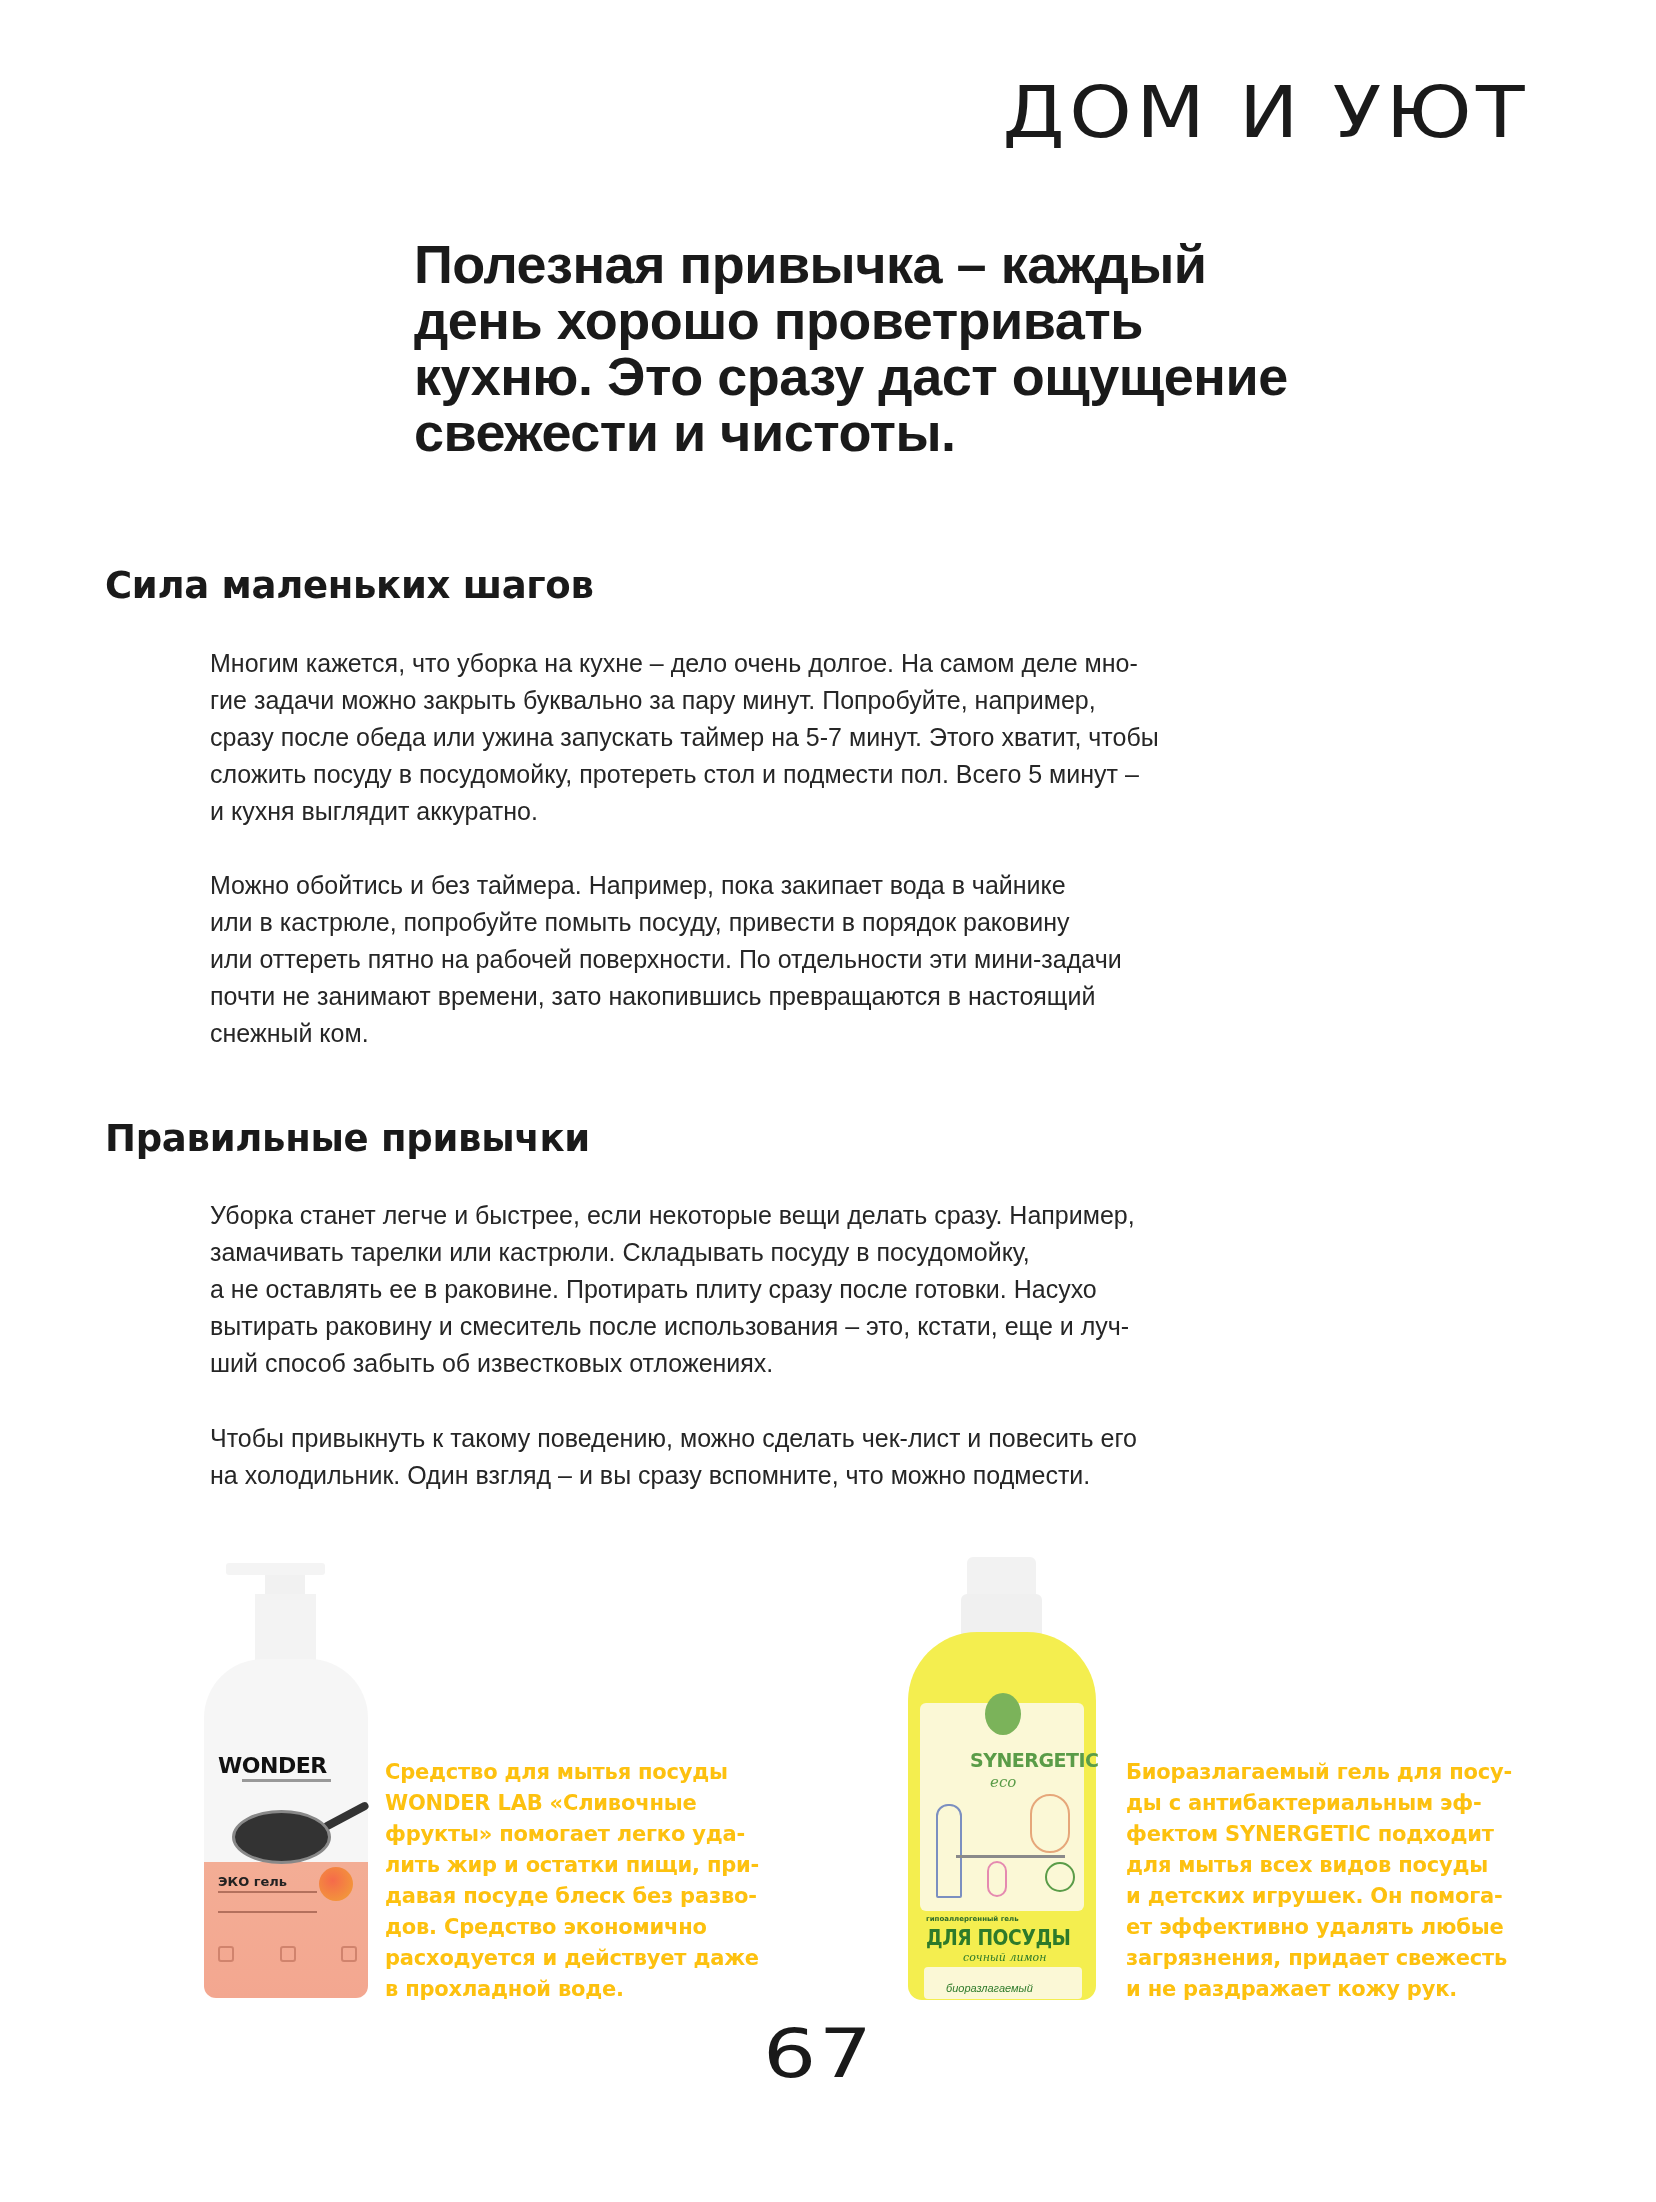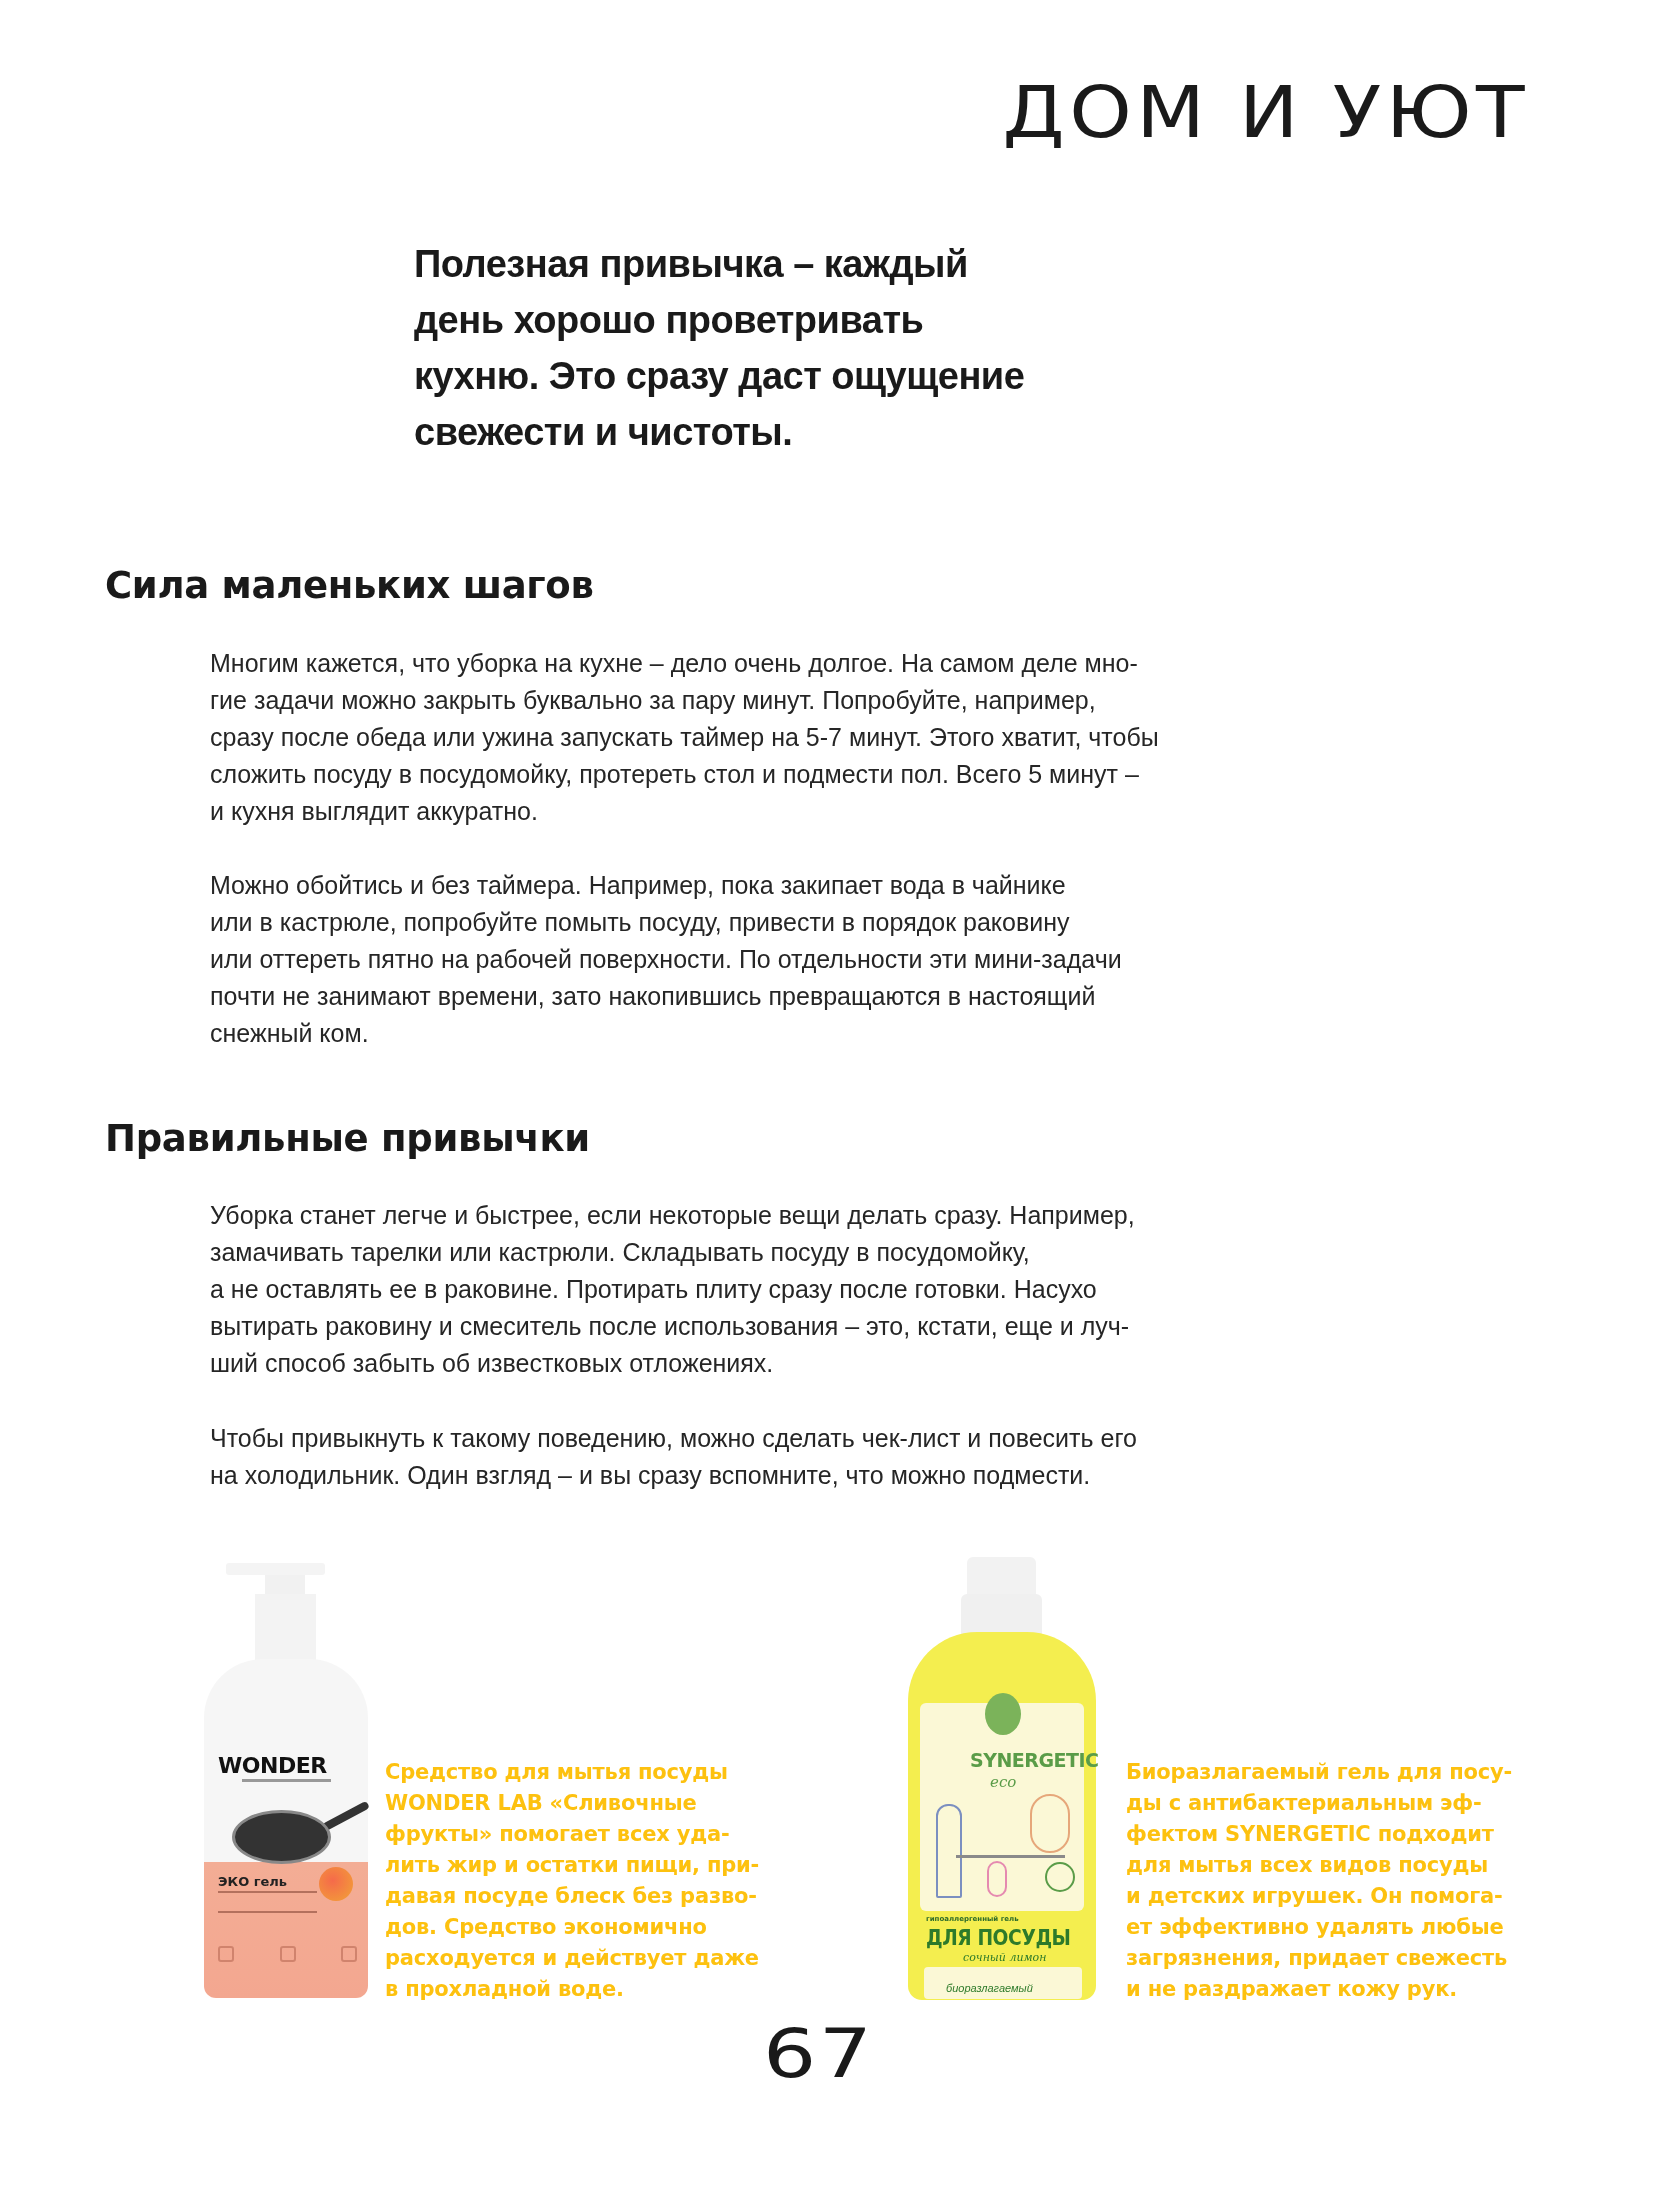--- a/index.html
+++ b/index.html
@@ -8,21 +8,21 @@
 
   .section-title {
     position: absolute; right: 127px; top: 71px;
     font-family: "DejaVu Sans", sans-serif; font-weight: normal;
     font-size: 71px; letter-spacing: 4px; color: #1a1a1a;
     transform: scaleX(1.12); transform-origin: right center;
   }
   .lead {
     position: absolute; left: 414px; top: 236px; width: 1148px;
     font-family: "Liberation Sans", sans-serif; font-weight: bold;
-    font-size: 38px; line-height: 56px; color: #1a1a1a;
+    font-size: 54px; line-height: 56px; color: #1a1a1a;
     letter-spacing: -0.5px;
   }
   .lead span { display: block; white-space: nowrap; }
 
   .h2 {
     position: absolute; left: 105px;
     font-family: "DejaVu Sans", sans-serif; font-weight: bold;
     font-size: 37px; color: #1a1a1a; letter-spacing: -0.3px;
   }
   .body-text {
@@ -143,21 +143,21 @@
   <div class="b1-icons">
     <i></i>
     <i></i>
     <i></i>
   </div>
 </div>
 
 <div class="caption" style="left:385px; top:1757px;">
   <span>Средство для мытья посуды</span>
   <span>WONDER LAB «Сливочные</span>
-  <span>фрукты» помогает всех уда-</span>
+  <span>фрукты» помогает легко уда-</span>
   <span>лить жир и остатки пищи, при-</span>
   <span>давая посуде блеск без разво-</span>
   <span>дов. Средство экономично</span>
   <span>расходуется и действует даже</span>
   <span>в прохладной воде.</span>
 </div>
 
 <div class="bottle2">
   <div class="b2-cap"></div>
   <div class="b2-cap2"></div>

